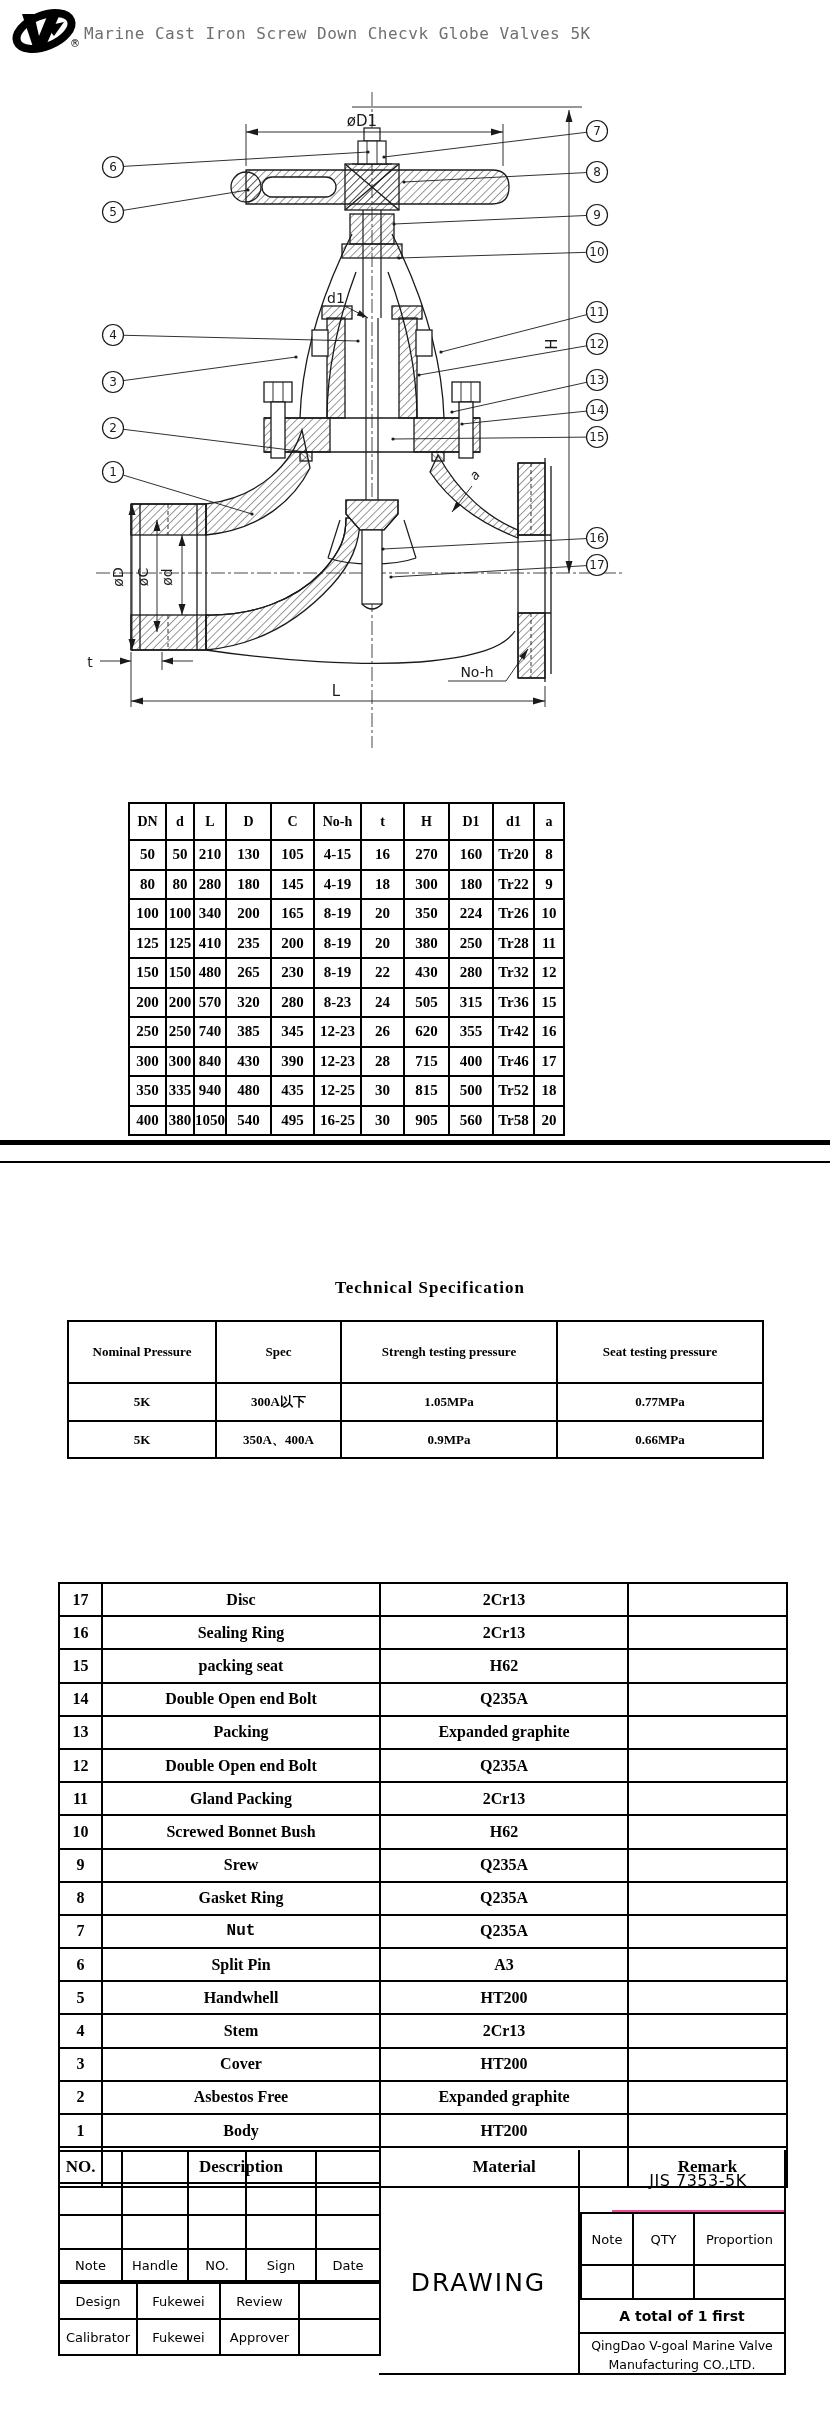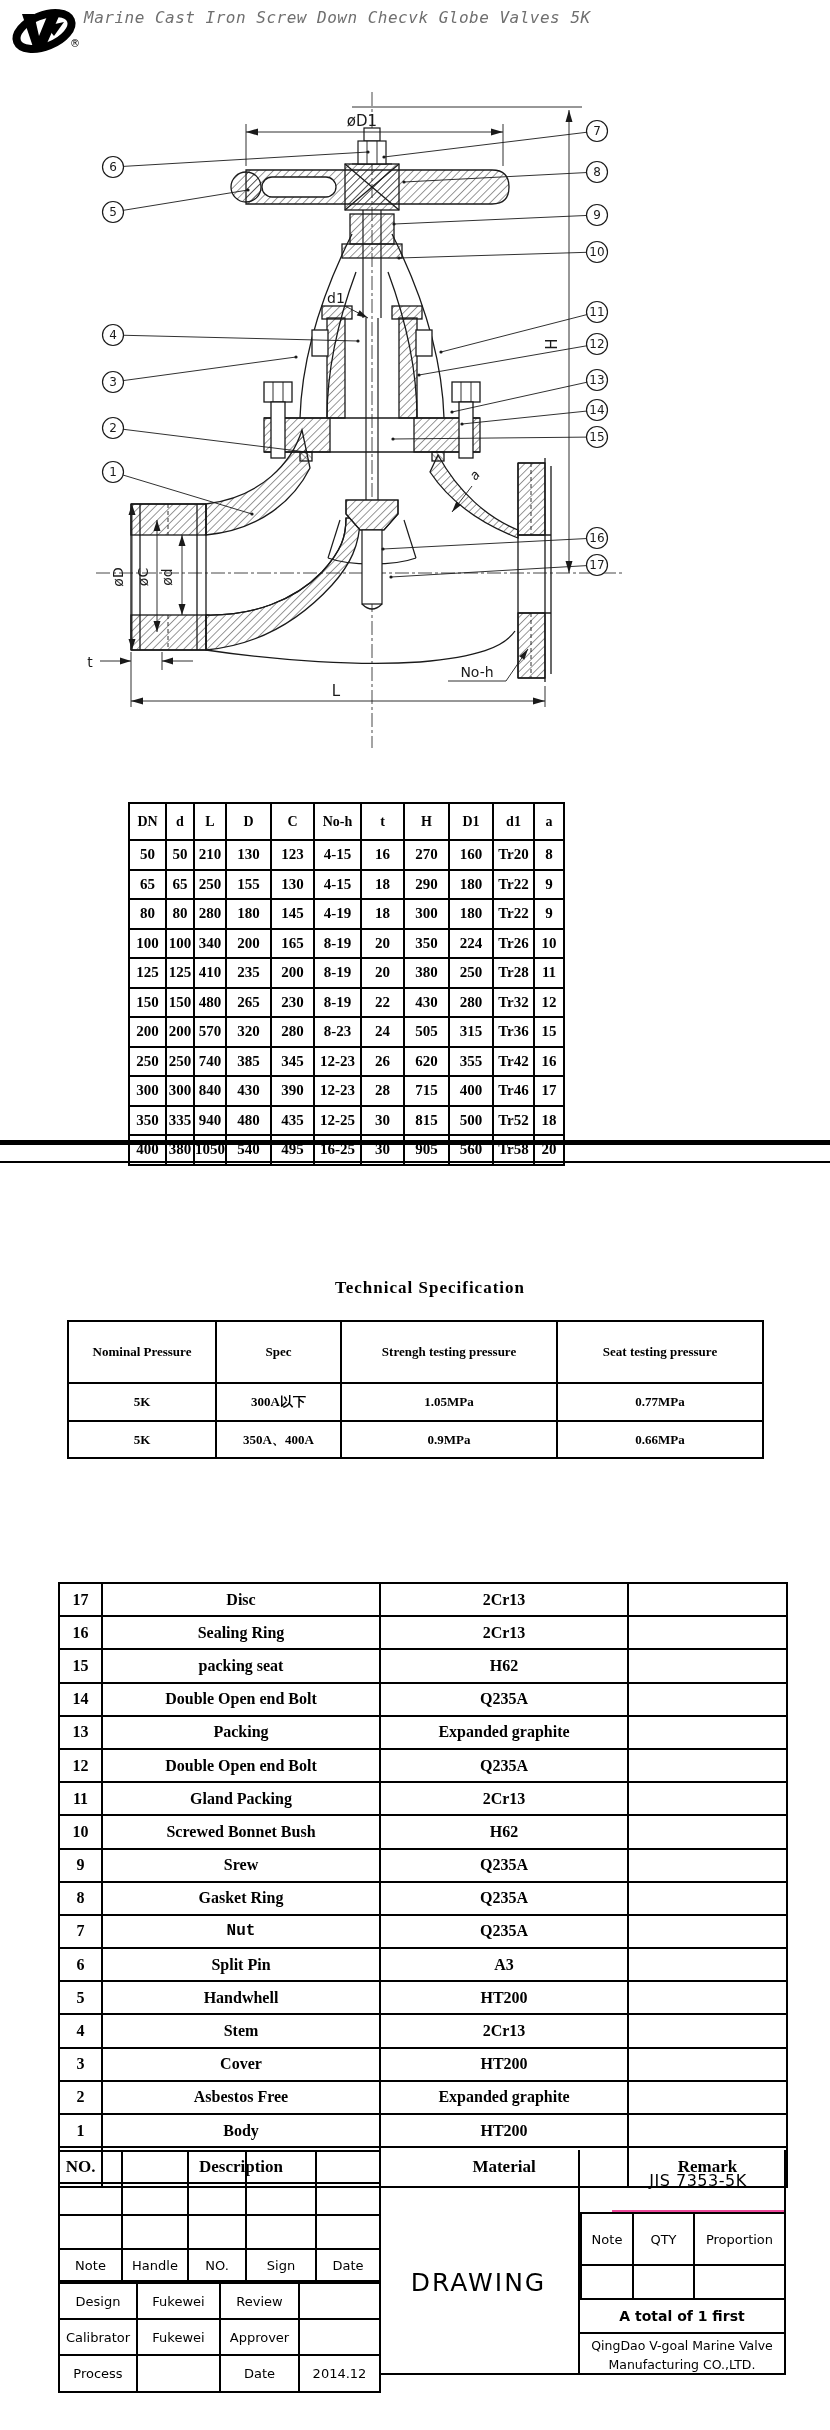--- a/index.html
+++ b/index.html
@@ -50,21 +50,21 @@
 <div class="abs" style="left:8px;top:4px;width:70px;height:52px;">
   <svg width="70" height="52" viewBox="0 0 70 52">
     <g transform="rotate(-22 36 27)">
       <ellipse cx="36" cy="27" rx="29" ry="15.5" fill="none" stroke="#000" stroke-width="8"></ellipse>
     </g>
     <path d="M14,10 L26,10 L31,32 L40,10 L52,10 L36,46 L26,46 Z" fill="#000"></path>
     <path d="M38,22 L56,18 L46,32 Z" fill="#000"></path>
   </svg>
 </div>
 <span class="abs reg" style="left:70px;top:38px;">®</span>
-<div class="abs hdr-title" style="left:84px;top:8px;font-style:italic;">Marine Cast Iron Screw Down Checvk Globe Valves 5K</div>
+<div class="abs hdr-title" style="left:84px;top:24px;">Marine Cast Iron Screw Down Checvk Globe Valves 5K</div>
 
 <svg class="abs" style="left:0;top:60px;" width="830" height="745" viewBox="0 60 830 745">
   <defs>
     <pattern id="h" width="5.5" height="5.5" patternUnits="userSpaceOnUse" patternTransform="rotate(45)">
       <line x1="0" y1="0" x2="0" y2="5.5" stroke="#1a1a1a" stroke-width="0.9"></line>
     </pattern>
     <pattern id="h2" width="4" height="4" patternUnits="userSpaceOnUse" patternTransform="rotate(-45)">
       <line x1="0" y1="0" x2="0" y2="4" stroke="#1a1a1a" stroke-width="0.8"></line>
     </pattern>
   </defs>
@@ -326,40 +326,27 @@
         <th style="height: 35px;">d1</th>
         <th style="height: 35px;">a</th>
       </tr>
     </thead>
   <tbody>
       <tr>
         <td style="height: 27.5px;">50</td>
         <td style="height: 27.5px;">50</td>
         <td style="height: 27.5px;">210</td>
         <td style="height: 27.5px;">130</td>
-        <td style="height: 27.5px;">123</td>
+        <td style="height: 27.5px;">105</td>
         <td style="height: 27.5px;">4-15</td>
         <td style="height: 27.5px;">16</td>
         <td style="height: 27.5px;">270</td>
         <td style="height: 27.5px;">160</td>
         <td style="height: 27.5px;">Tr20</td>
         <td style="height: 27.5px;">8</td>
-      </tr>
-      <tr>
-        <td style="height: 27.5px;">65</td>
-        <td style="height: 27.5px;">65</td>
-        <td style="height: 27.5px;">250</td>
-        <td style="height: 27.5px;">155</td>
-        <td style="height: 27.5px;">130</td>
-        <td style="height: 27.5px;">4-15</td>
-        <td style="height: 27.5px;">18</td>
-        <td style="height: 27.5px;">290</td>
-        <td style="height: 27.5px;">180</td>
-        <td style="height: 27.5px;">Tr22</td>
-        <td style="height: 27.5px;">9</td>
       </tr>
       <tr>
         <td style="height: 27.5px;">80</td>
         <td style="height: 27.5px;">80</td>
         <td style="height: 27.5px;">280</td>
         <td style="height: 27.5px;">180</td>
         <td style="height: 27.5px;">145</td>
         <td style="height: 27.5px;">4-19</td>
         <td style="height: 27.5px;">18</td>
         <td style="height: 27.5px;">300</td>
@@ -683,26 +670,20 @@
             <td style="height: 34px;">Fukewei</td>
             <td style="height: 34px;">Review</td>
             <td style="height: 34px;"></td>
           </tr>
           <tr>
             <td style="height: 34px;">Calibrator</td>
             <td style="height: 34px;">Fukewei</td>
             <td style="height: 34px;">Approver</td>
             <td style="height: 34px;"></td>
           </tr>
-          <tr>
-            <td style="height: 35px;">Process</td>
-            <td style="height: 35px;"></td>
-            <td style="height: 35px;">Date</td>
-            <td style="height: 35px;">2014.12</td>
-          </tr>
         </tbody>
     </table>
   </div>
 
   <div class="abs tb-mid" style="left:321px;top:0;width:199px;height:223px;">
     <div class="cad drawing-word" style="text-align:center;margin-top:118px;">DRAWING</div>
   </div>
 
   <div class="abs tb-right cad" style="left:522px;top:0;width:206px;height:225px;">
     <div class="jis-cell">JIS 7353-5K</div>

